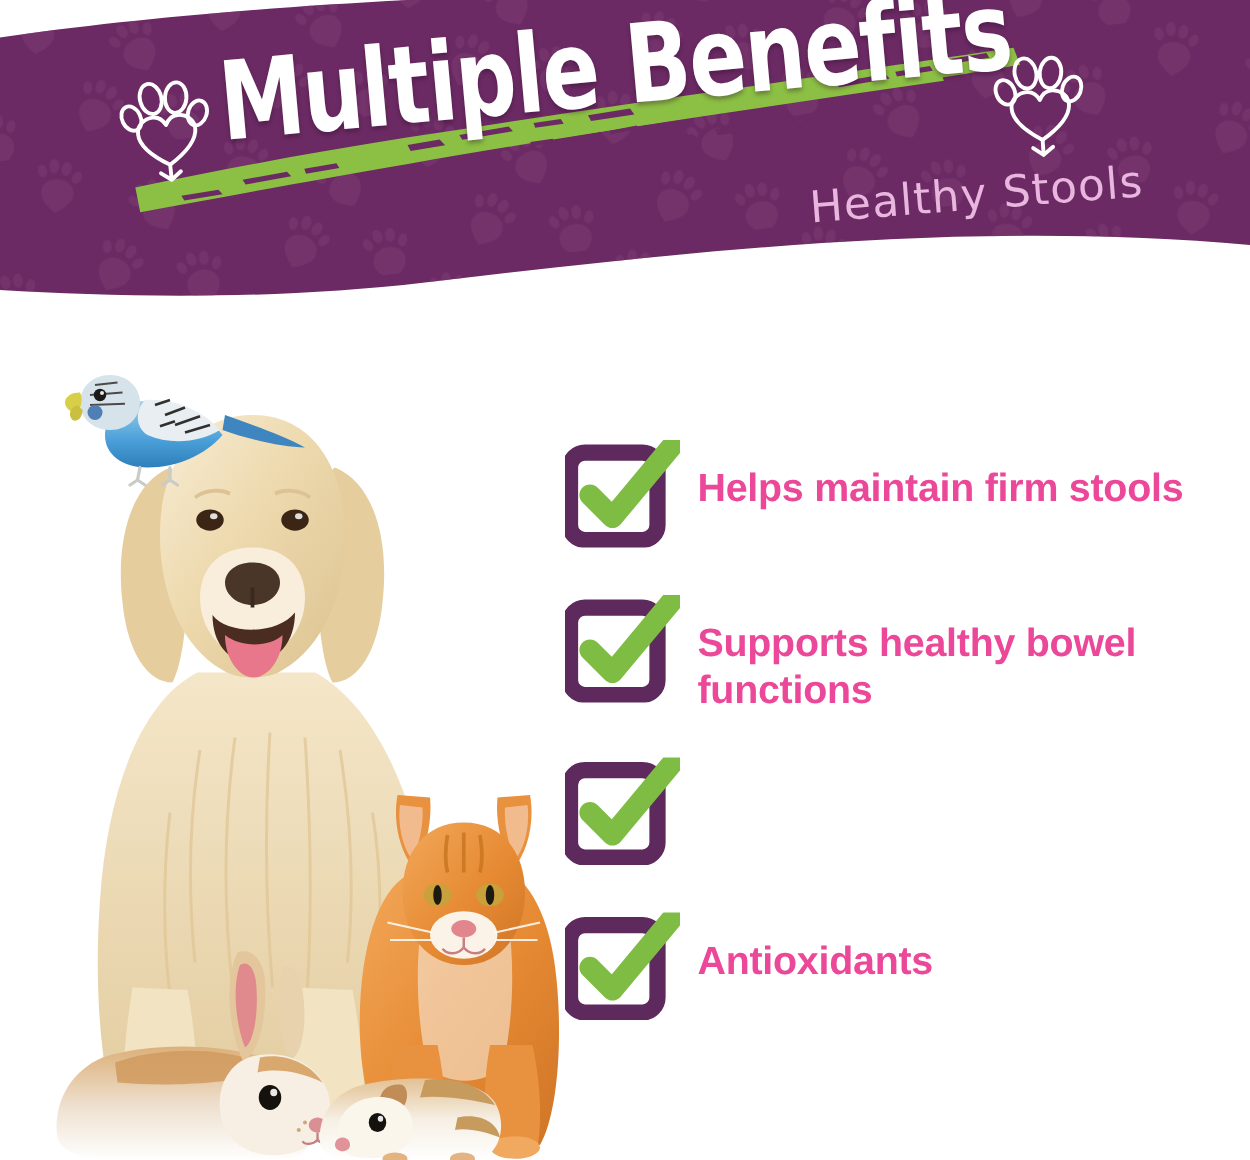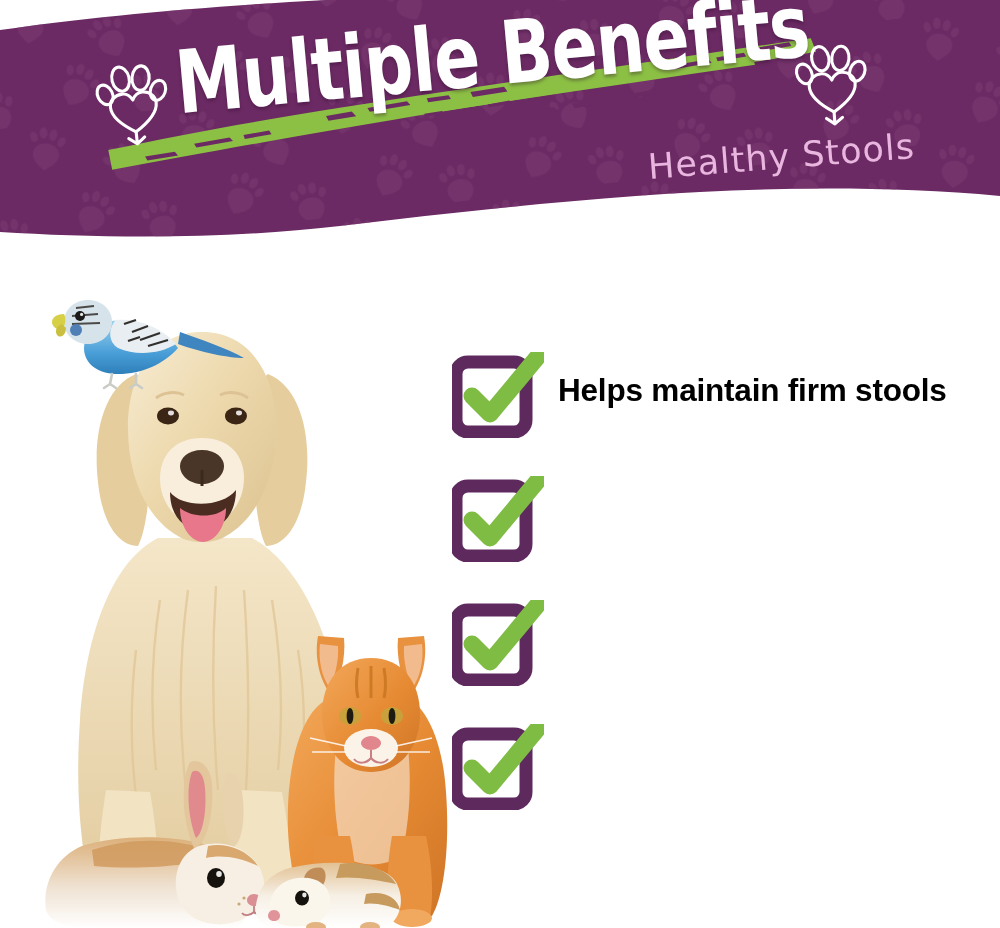--- a/index.html
+++ b/index.html
@@ -75,21 +75,21 @@
     position:relative;
     margin-right:14px;
   }
   .check-icon svg { display:block; position:absolute; left:0; top:0; }
 
   .benefit-text {
     font-family:"Liberation Sans", sans-serif;
     font-weight:bold;
     font-size:31.5px;
     line-height:1.18;
-    color:#000000;
+    color:#ec4899;
     padding-top:20px;
     letter-spacing:-0.2px;
   }
 
   
   #animals {
     position:absolute;
     left:40px; top:270px;
     width:420px; height:658px;
   }
@@ -431,33 +431,35 @@
     <span class="benefit-text">Helps maintain firm stools</span>
   </div>
 
   <div class="benefit-row">
     <span class="check-icon">
       <svg width="92" height="86" viewBox="0 0 92 86">
         <rect x="4" y="10" width="70" height="70" rx="12" ry="12" fill="none" stroke="#5e2a5e" stroke-width="13"></rect>
         <path d="M20,44 L38,62 L88,2" fill="none" stroke="#7fbc43" stroke-width="17" stroke-linecap="round" stroke-linejoin="round"></path>
       </svg>
     </span>
+    <span class="benefit-text">Supports healthy bowel functions</span>
   </div>
 
   <div class="benefit-row">
     <span class="check-icon">
       <svg width="92" height="86" viewBox="0 0 92 86">
         <rect x="4" y="10" width="70" height="70" rx="12" ry="12" fill="none" stroke="#5e2a5e" stroke-width="13"></rect>
         <path d="M20,44 L38,62 L88,2" fill="none" stroke="#7fbc43" stroke-width="17" stroke-linecap="round" stroke-linejoin="round"></path>
       </svg>
     </span>
   </div>
 
   <div class="benefit-row">
     <span class="check-icon">
       <svg width="92" height="86" viewBox="0 0 92 86">
         <rect x="4" y="10" width="70" height="70" rx="12" ry="12" fill="none" stroke="#5e2a5e" stroke-width="13"></rect>
         <path d="M20,44 L38,62 L88,2" fill="none" stroke="#7fbc43" stroke-width="17" stroke-linecap="round" stroke-linejoin="round"></path>
       </svg>
     </span>
+    <span class="benefit-text">Antioxidants</span>
   </div>
 
 </div>
 
 </body></html>

